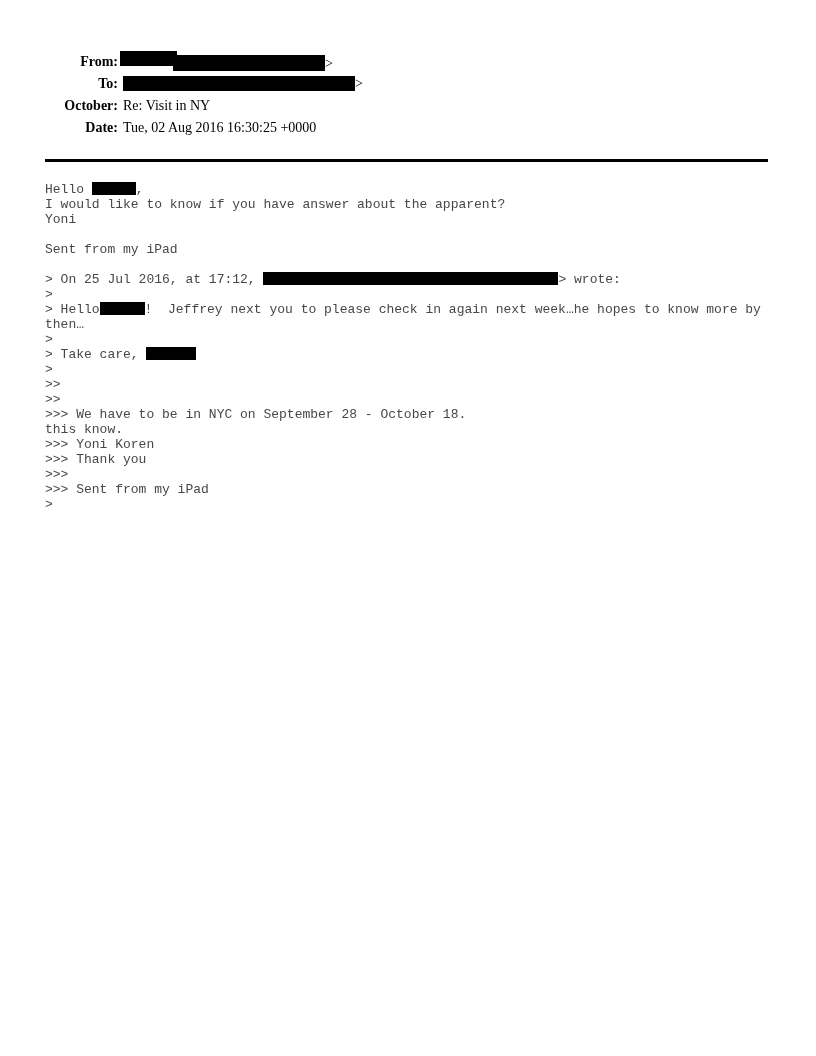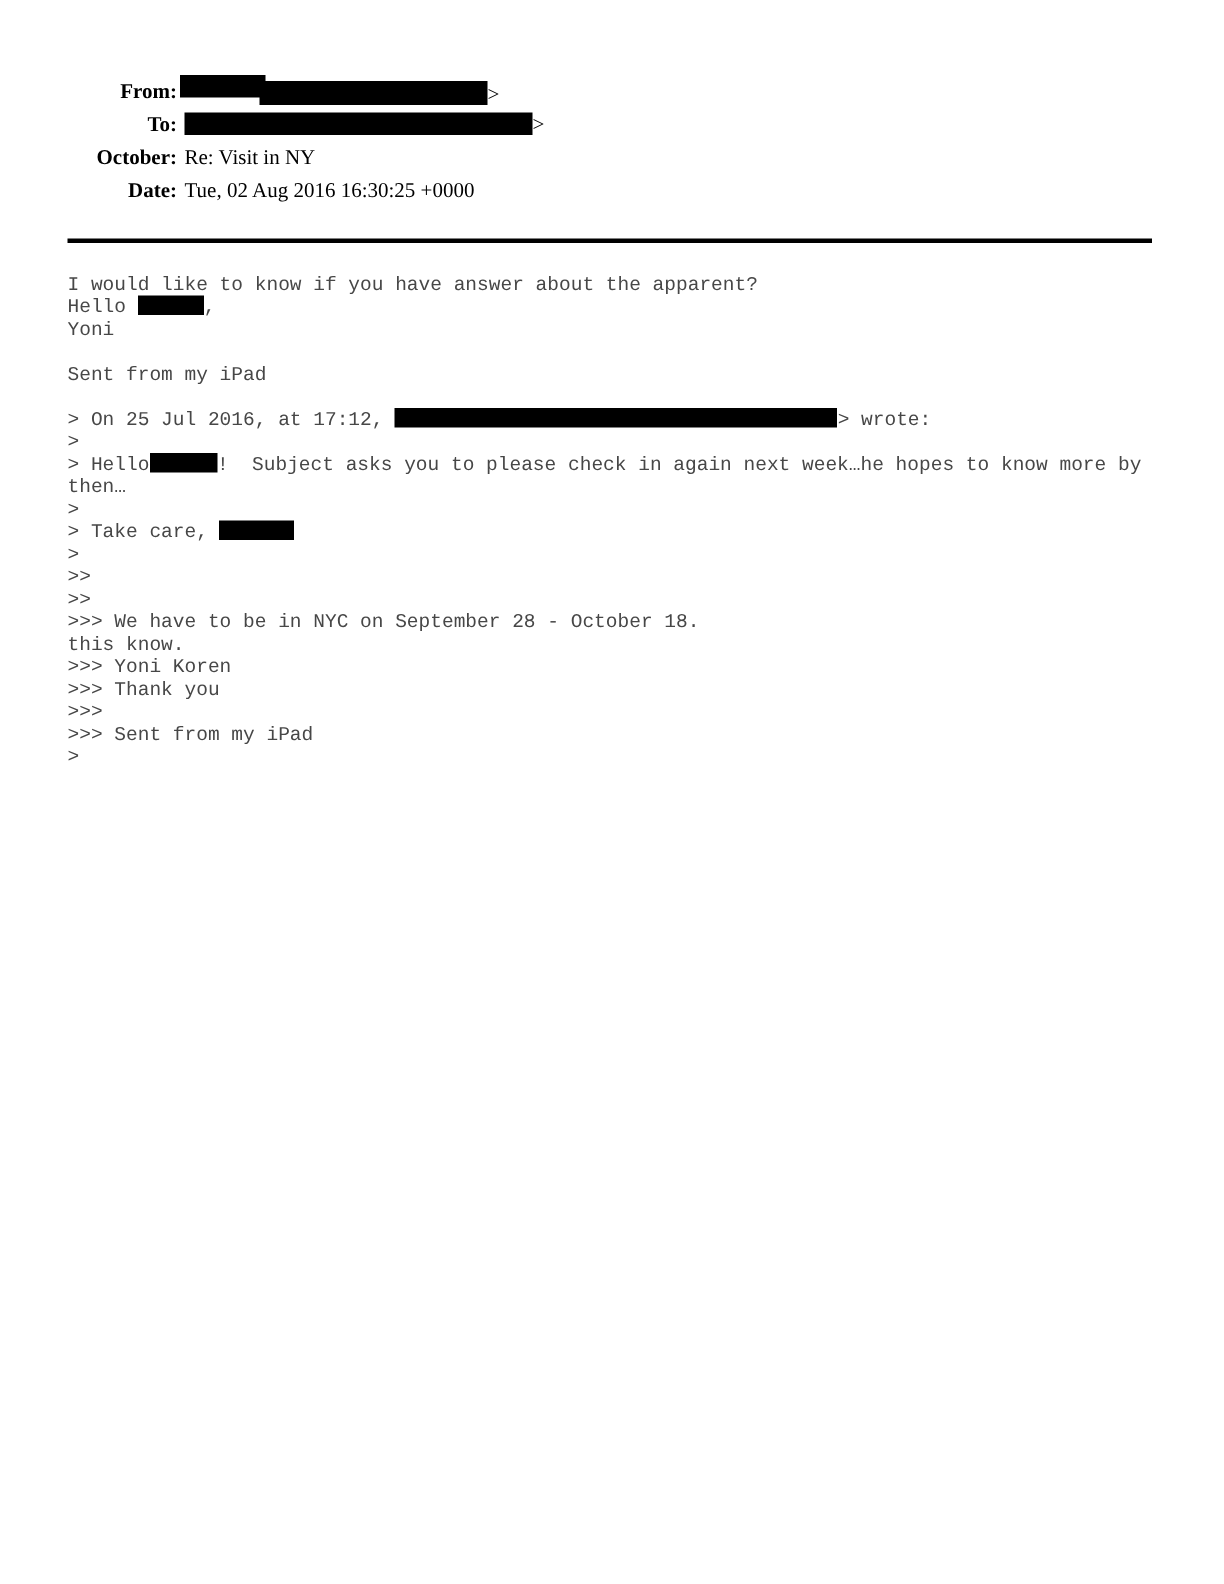--- a/index.html
+++ b/index.html
@@ -14,21 +14,21 @@
   
   .email-header {
     position: absolute;
     top: 51px;
     left: 0;
     font-size: 14px;
     color: #000000;
   }
   .hdr-row {
     display: flex;
-    align-items: center;
+    align-items: flex-start;
     height: 22px;
     line-height: 22px;
     white-space: pre;
   }
   .hdr-label {
     width: 118px;
     text-align: right;
     font-weight: bold;
     flex: 0 0 118px;
   }
@@ -95,29 +95,29 @@
     <div class="hdr-row">
       <span class="hdr-label">Date:</span>
       <span class="hdr-value">Tue, 02 Aug 2016 16:30:25 +0000</span>
     </div>
 
   </div>
 
   <div class="rule"></div>
 
   <div class="email-body" id="email-body">
+      <div class="body-line"><span>Hello </span><span class="redact" style="width: 44px;"></span><span>,</span></div>
       <div class="body-line"><span>I would like to know if you have answer about the apparent?</span></div>
-      <div class="body-line"><span>Hello </span><span class="redact" style="width: 44px;"></span><span>,</span></div>
       <div class="body-line"><span>Yoni</span></div>
       <div class="body-line"></div>
       <div class="body-line"><span>Sent from my iPad</span></div>
       <div class="body-line"></div>
       <div class="body-line"><span>&gt; On 25 Jul 2016, at 17:12, </span><span class="redact" style="width: 295px;"></span><span>&gt; wrote:</span></div>
       <div class="body-line"><span>&gt;</span></div>
-      <div class="body-line"><span>&gt; Hello</span><span class="redact" style="width: 45px;"></span><span>!  Subject asks you to please check in again next week…he hopes to know more by</span></div>
+      <div class="body-line"><span>&gt; Hello</span><span class="redact" style="width: 45px;"></span><span>!  Jeffrey next you to please check in again next week…he hopes to know more by</span></div>
       <div class="body-line"><span>then…</span></div>
       <div class="body-line"><span>&gt;</span></div>
       <div class="body-line"><span>&gt; Take care, </span><span class="redact" style="width: 50px;"></span></div>
       <div class="body-line"><span>&gt;</span></div>
       <div class="body-line"><span>&gt;&gt;</span></div>
       <div class="body-line"><span>&gt;&gt;</span></div>
       <div class="body-line"><span>&gt;&gt;&gt; We have to be in NYC on September 28 - October 18.</span></div>
       <div class="body-line"><span>this know.</span></div>
       <div class="body-line"><span>&gt;&gt;&gt; Yoni Koren</span></div>
       <div class="body-line"><span>&gt;&gt;&gt; Thank you</span></div>

